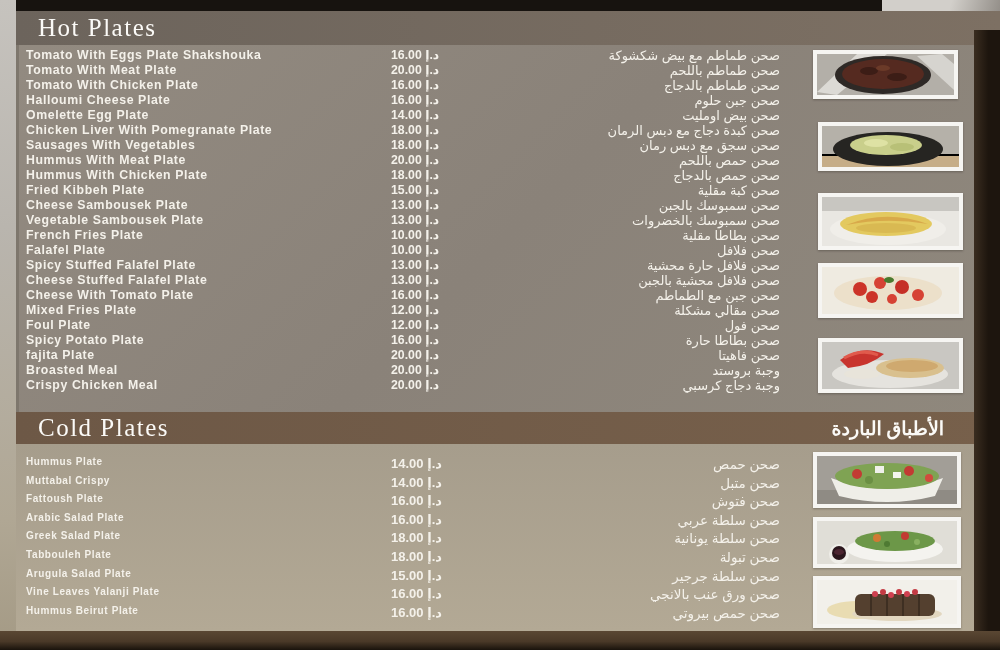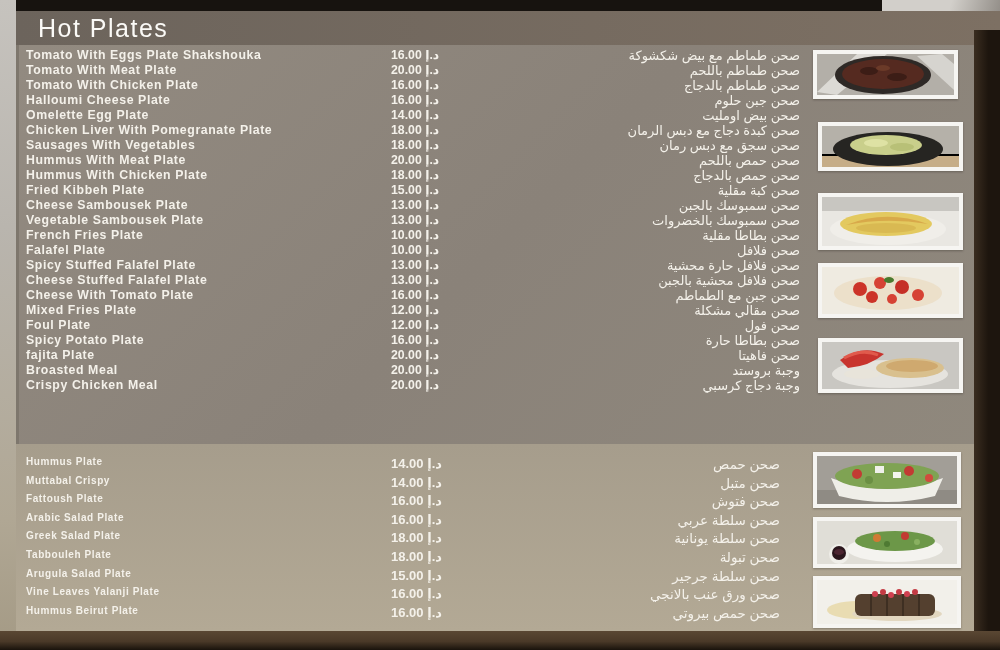--- a/index.html
+++ b/index.html
@@ -15,36 +15,36 @@
   .edge-top{position:absolute;left:16px;top:0;width:866px;height:11px;background:#17130f;}
   .edge-top-right{position:absolute;left:882px;top:0;width:118px;height:34px;
     background:linear-gradient(105deg,#d2cfca 55%,#8c8781 100%);}
   .edge-right{position:absolute;left:974px;top:30px;width:26px;height:620px;
     background:linear-gradient(to right,#3a2d20,#1d150e 55%);}
   .edge-bottom{position:absolute;left:0;top:631px;width:1000px;height:19px;
     background:linear-gradient(to bottom,#5a4733 0%,#4a3928 55%,#19130c 100%);}
 
   
   .bar{position:absolute;left:16px;width:984px;display:flex;align-items:center;
-    justify-content:space-between;box-sizing:border-box;padding:0 56px 0 22px;}
+    justify-content:space-between;box-sizing:border-box;padding:0 56px 0 22px;font-family:Liberation Serif, serif;}
   .bar-hot{top:11px;height:34px;background:linear-gradient(90deg,#6c645c,#7d7063);}
   .bar-cold{top:412px;height:32px;background:linear-gradient(90deg,#6d5846,#77604b);}
   .bar .en{color:#fbfaf7;font-size:25px;letter-spacing:1.5px;font-weight:500;}
   .bar .ar{color:#fbfaf7;font-size:19px;font-weight:bold;direction:rtl;}
 
   
   .cold-bg{position:absolute;left:16px;top:444px;width:958px;height:187px;
     background:linear-gradient(to bottom,#a69d8c,#b3a995);}
 
   
   .rows{position:absolute;left:0;width:800px;}
   #hot-rows{top:48px;}
   #cold-rows{top:456px;}
   .row{position:relative;width:100%;}
-  #hot-rows .row{height:15px;padding-left:20px;}
+  #hot-rows .row{height:15px;}
   #cold-rows .row{height:18.6px;}
   .row .en{position:absolute;left:26px;top:0;color:#f4f1ea;font-weight:600;
     letter-spacing:.6px;white-space:nowrap;}
   #hot-rows .en{font-size:12.3px;}
   #cold-rows .en{font-size:10px;}
   .row .price{position:absolute;left:368px;top:0;color:#f4f1ea;font-weight:600;
     letter-spacing:.5px;white-space:nowrap;margin-left:23px;}
   #hot-rows .price{font-size:12.3px;}
   #cold-rows .price{font-size:13px;}
   .row .ar{position:absolute;right:20px;top:0;color:#f4f1ea;direction:rtl;
@@ -64,20 +64,24 @@
   <div class="edge-left"></div>
   <div class="edge-top"></div>
   <div class="edge-top-right"></div>
 
   <div class="bar bar-hot">
     <span class="en">Hot Plates</span>
   </div>
 
   <div class="cold-bg"></div>
 
+  <div class="bar bar-cold">
+    <span class="en">Cold Plates</span>
+    <span class="ar">الأطباق الباردة</span>
+  </div>
 
   <div class="rows" id="hot-rows">
       <div class="row">
     <span class="en">Tomato With Eggs Plate Shakshouka</span>
     <span class="price"><span>16.00</span> <span>د.إ</span></span>
     <span class="ar">صحن طماطم مع بيض شكشوكة</span>
   </div>
       <div class="row">
     <span class="en">Tomato With Meat Plate</span>
     <span class="price"><span>20.00</span> <span>د.إ</span></span>

